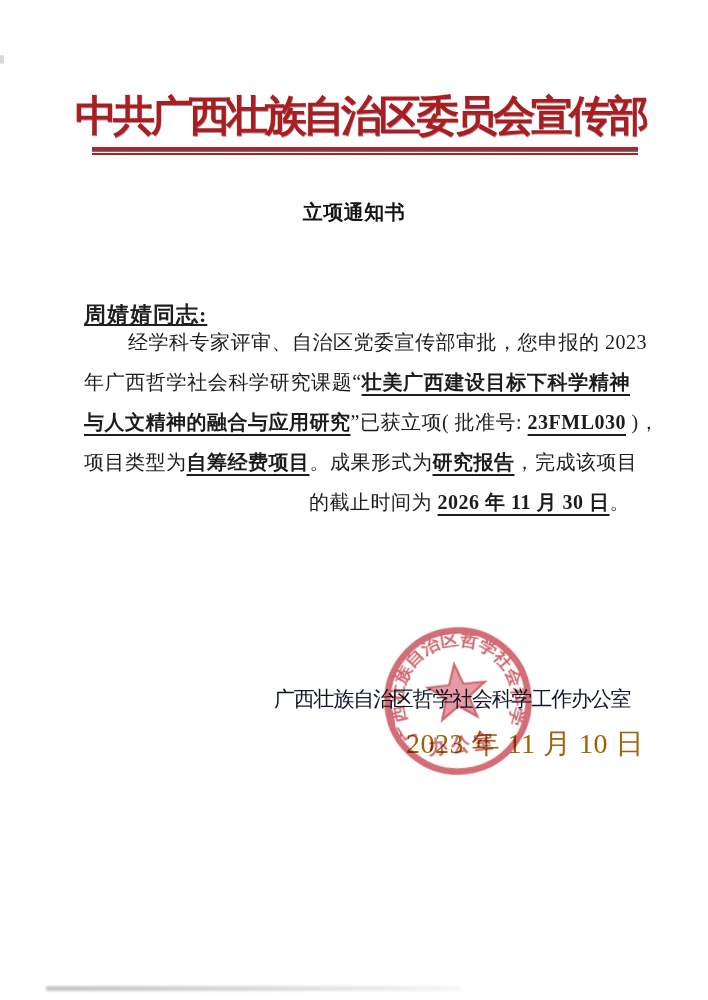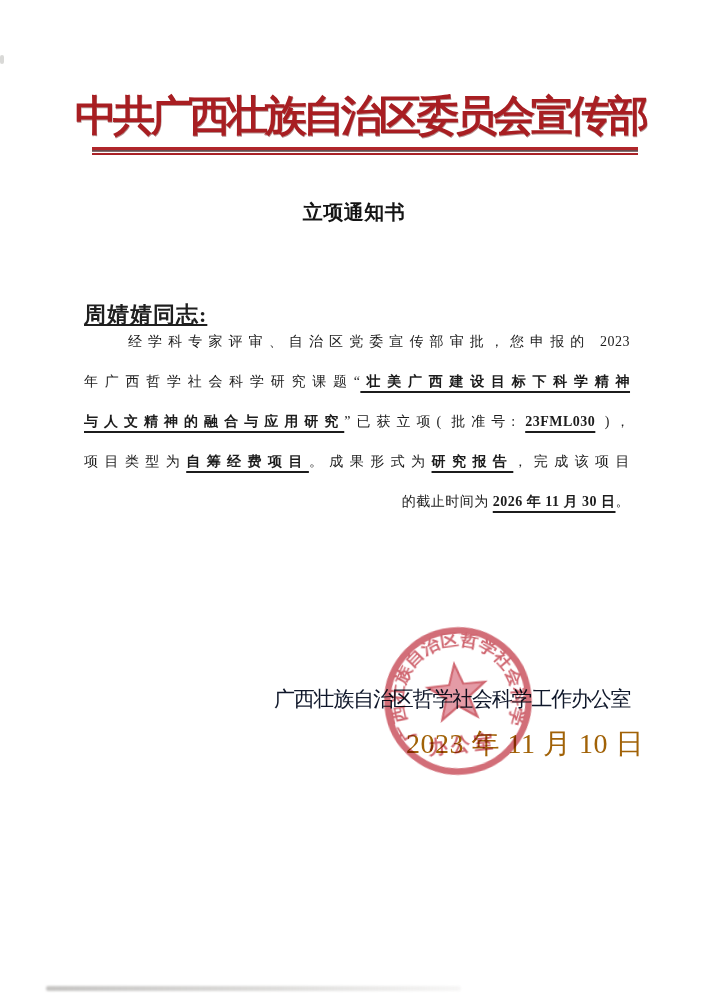--- a/index.html
+++ b/index.html
@@ -53,21 +53,21 @@
   .salutation{
     position:absolute;left:84px;top:300px;
     font-size:22px;font-weight:bold;
     letter-spacing:1px;
     white-space:nowrap;
     text-decoration:underline;
   }
   
   .body-text{
     position:absolute;left:84px;top:322px;width:546px;
-    font-size:14px;
+    font-size:20px;
     color:#1c1c1c;
   }
   .body-text .line{
     height:40px;line-height:40px;
     white-space:nowrap;
     letter-spacing:0.5px;
     text-align:right;
   }
   .body-text .line.fill{
     text-align:justify;

